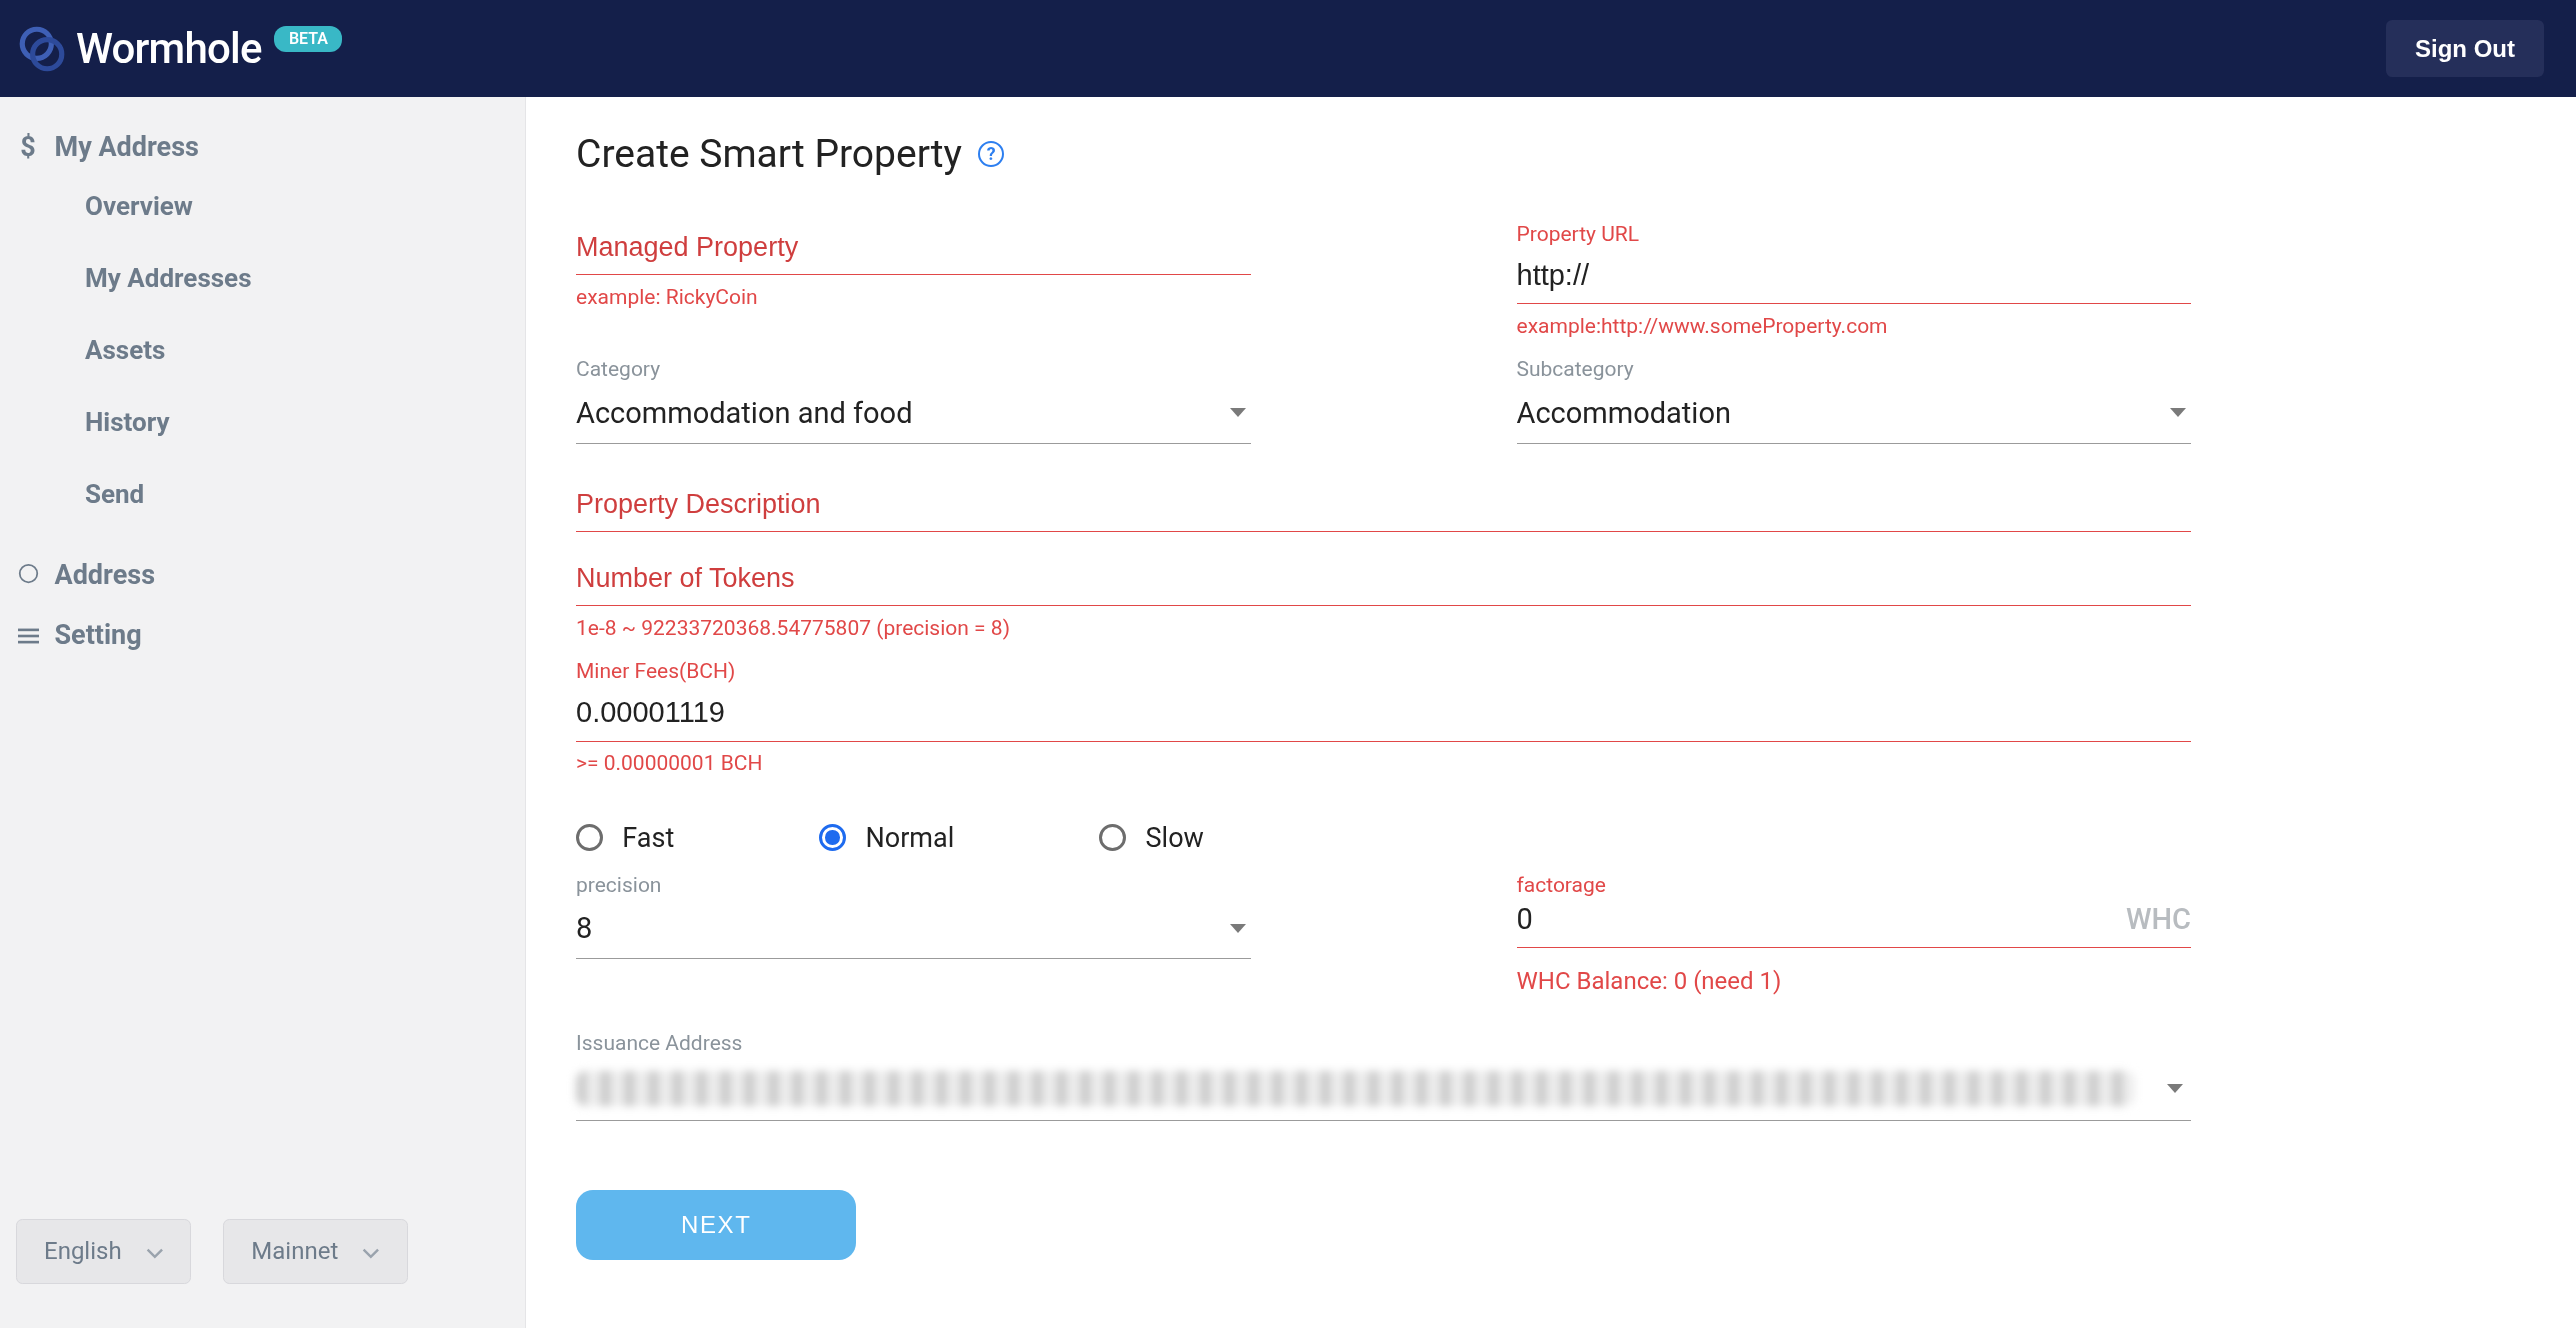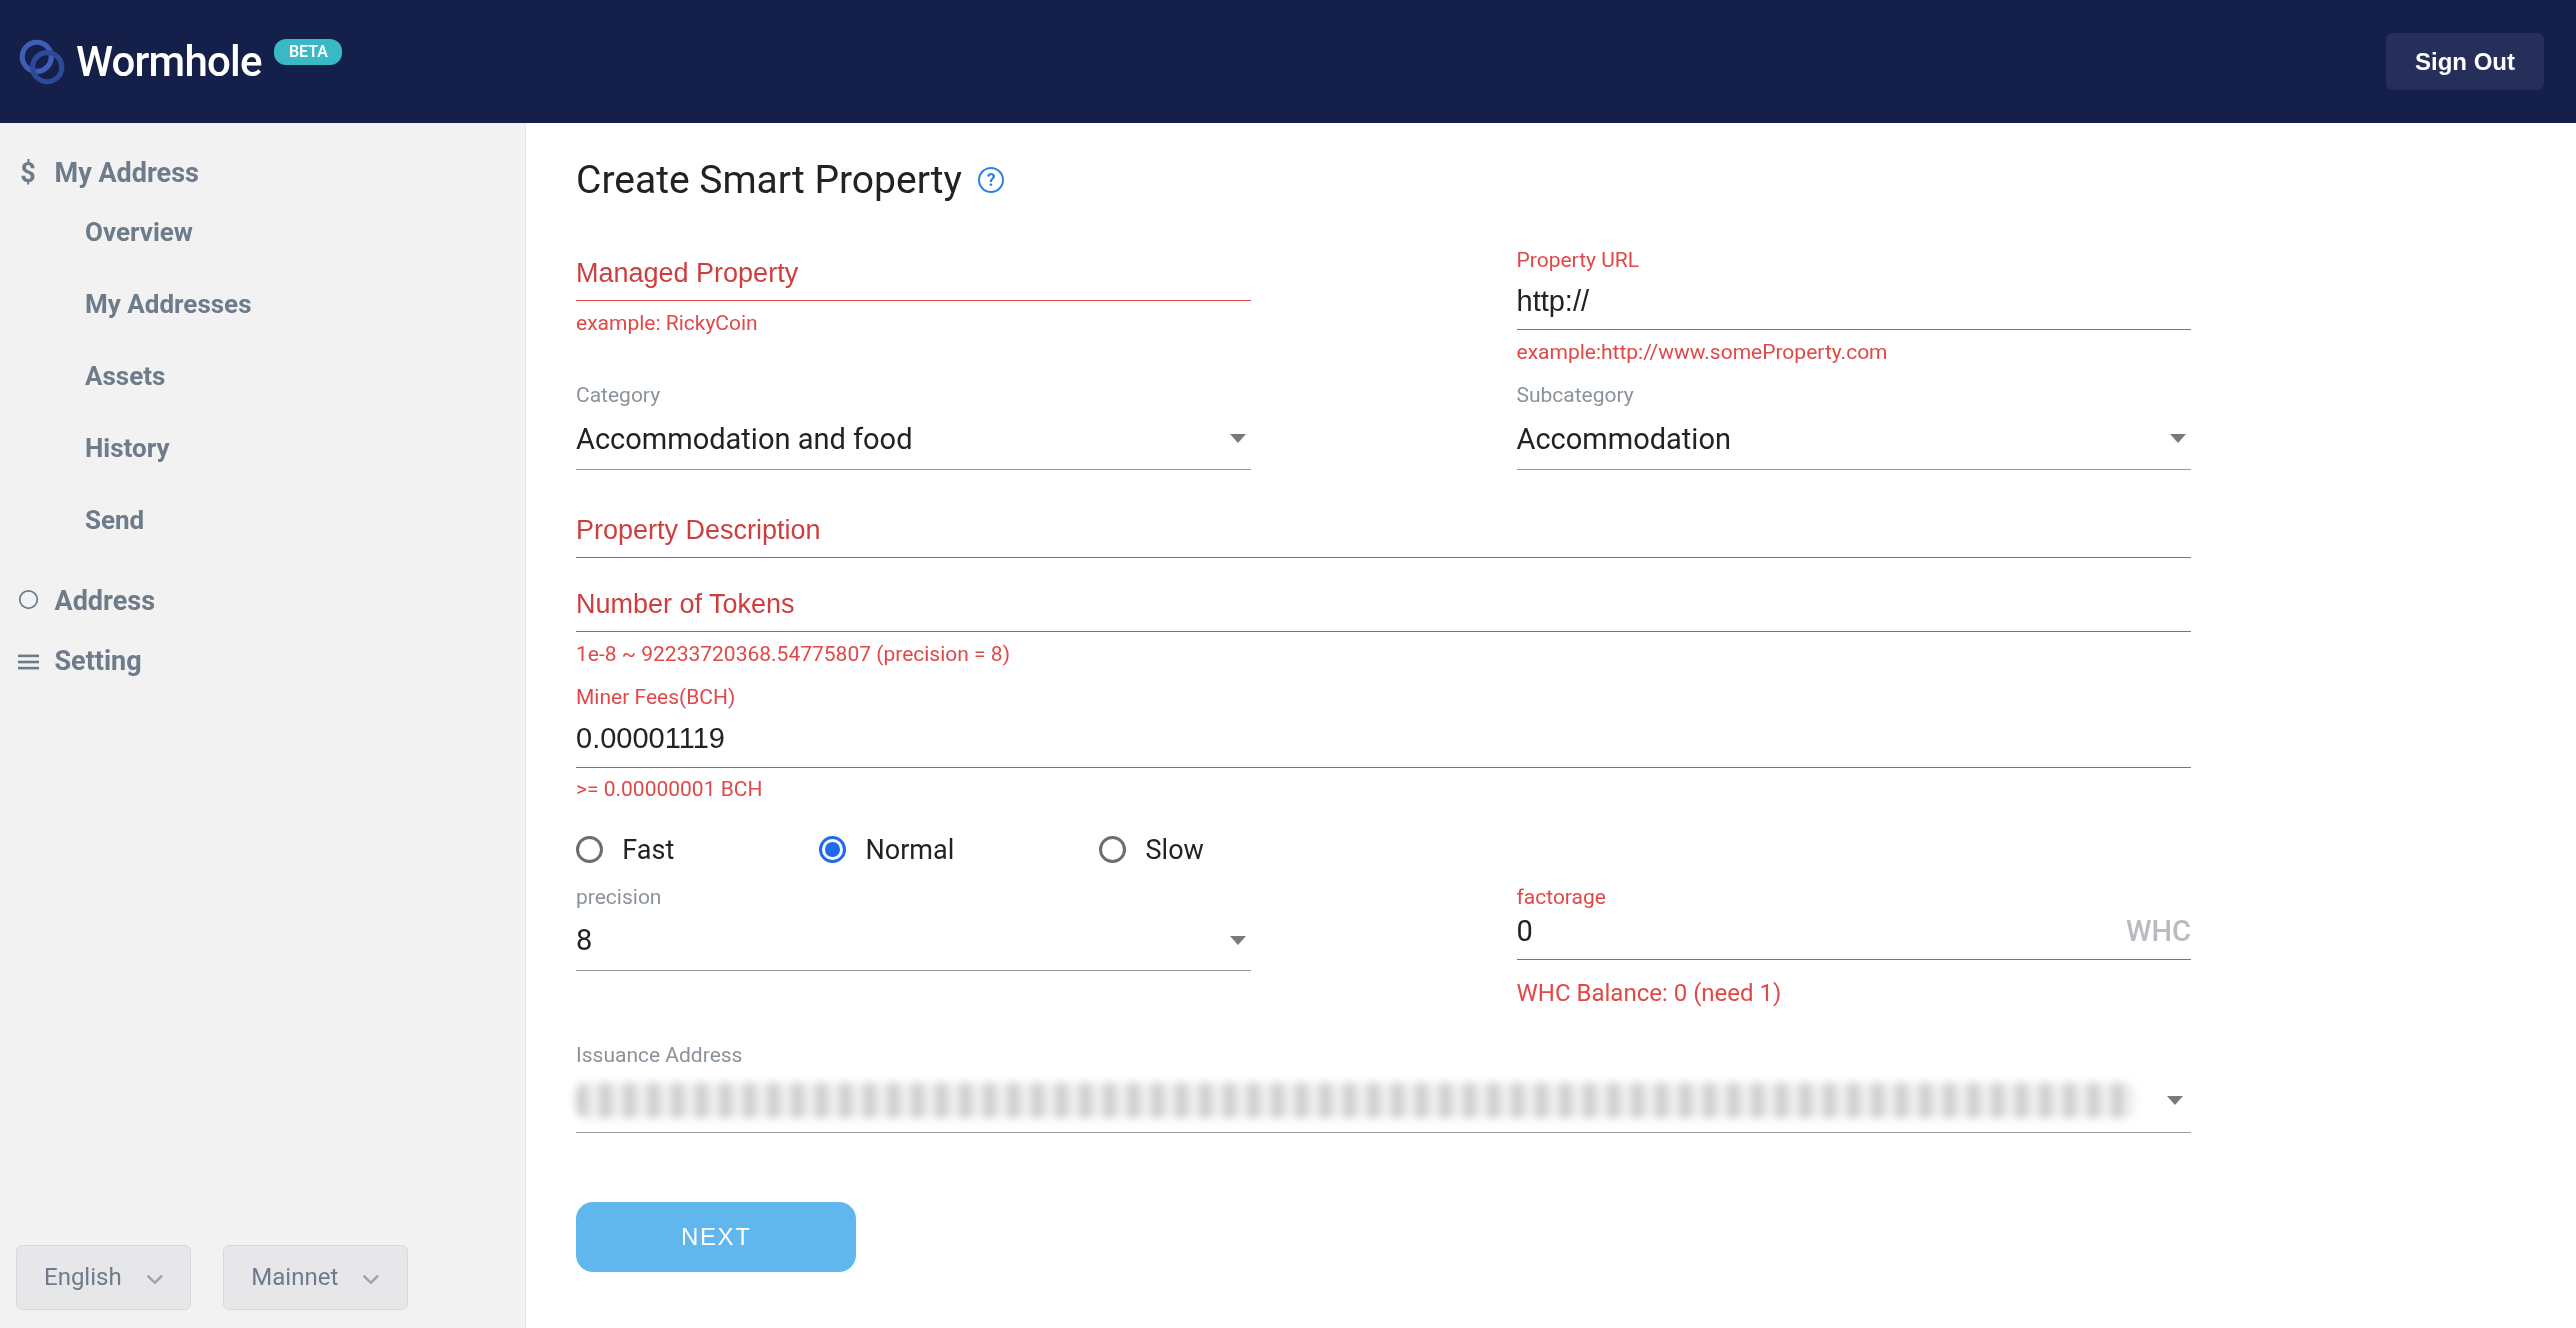--- a/index.html
+++ b/index.html
@@ -1,21 +1,21 @@
 <!DOCTYPE html>
 <html style="font-size:13px"><head>
 <meta charset="utf-8">
 <style>
 * { box-sizing: border-box; margin: 0; padding: 0; }
 html, body { height: 100%; font-family: -apple-system, BlinkMacSystemFont, "Segoe UI", Roboto, Helvetica, Arial, sans-serif; }
 body { background: #fff; color: #333; }
 
 .header {
   background: #141f4a;
-  height: 123px;
+  height: 97px;
   display: flex;
   align-items: center;
   justify-content: space-between;
   padding: 0 32px 0 16px;
 }
 .logo-group { display: flex; align-items: center; gap: 8px; }
 .logo-icon { width: 52px; height: 52px; position: relative; }
 .logo-icon svg { width: 100%; height: 100%; }
 .logo-text { color: #fff; font-size: 42px; font-weight: 500; letter-spacing: -0.8px; }
 .beta-badge {
@@ -133,21 +133,21 @@
   width: 0; height: 0;
   border-left: 8px solid transparent;
   border-right: 8px solid transparent;
   border-top: 9.7px solid #7a7a7a;
 }
 
 .full { width: 100%; }
 .big-placeholder input::placeholder { color: #cf3e3e; font-size: 27px; }
 
 .radio-row { display: flex; gap: 145px; padding: 13px 0 19.3px 0; align-items: center;}
-.radio-item { display: flex; align-items: center; gap: 19.3px; font-size: 27px; color: #222; cursor: pointer;}
+.radio-item { display: flex; align-items: center; gap: 19.3px; font-size: 27px; color: #222; cursor: pointer; margin-top: 14px;}
 .radio-circle {
   width: 27px; height: 27px; border-radius: 50%;
   border: 3.2px solid #6d6d6d; display:flex; align-items:center; justify-content:center;
 }
 .radio-circle.sel { border-color: #1e6bef; }
 .radio-dot { width: 14.5px; height: 14.5px; border-radius: 50%; background: #1e6bef; }
 
 .factorage-row { display:flex; align-items:flex-end; border-bottom: 1.6px solid #e14848; padding-bottom: 11.3px;}
 .factorage-row .val { font-size: 29px; color:#222; flex:1;}
 .unit { font-size: 29px; color: #b8bcc0; font-weight:500;}

